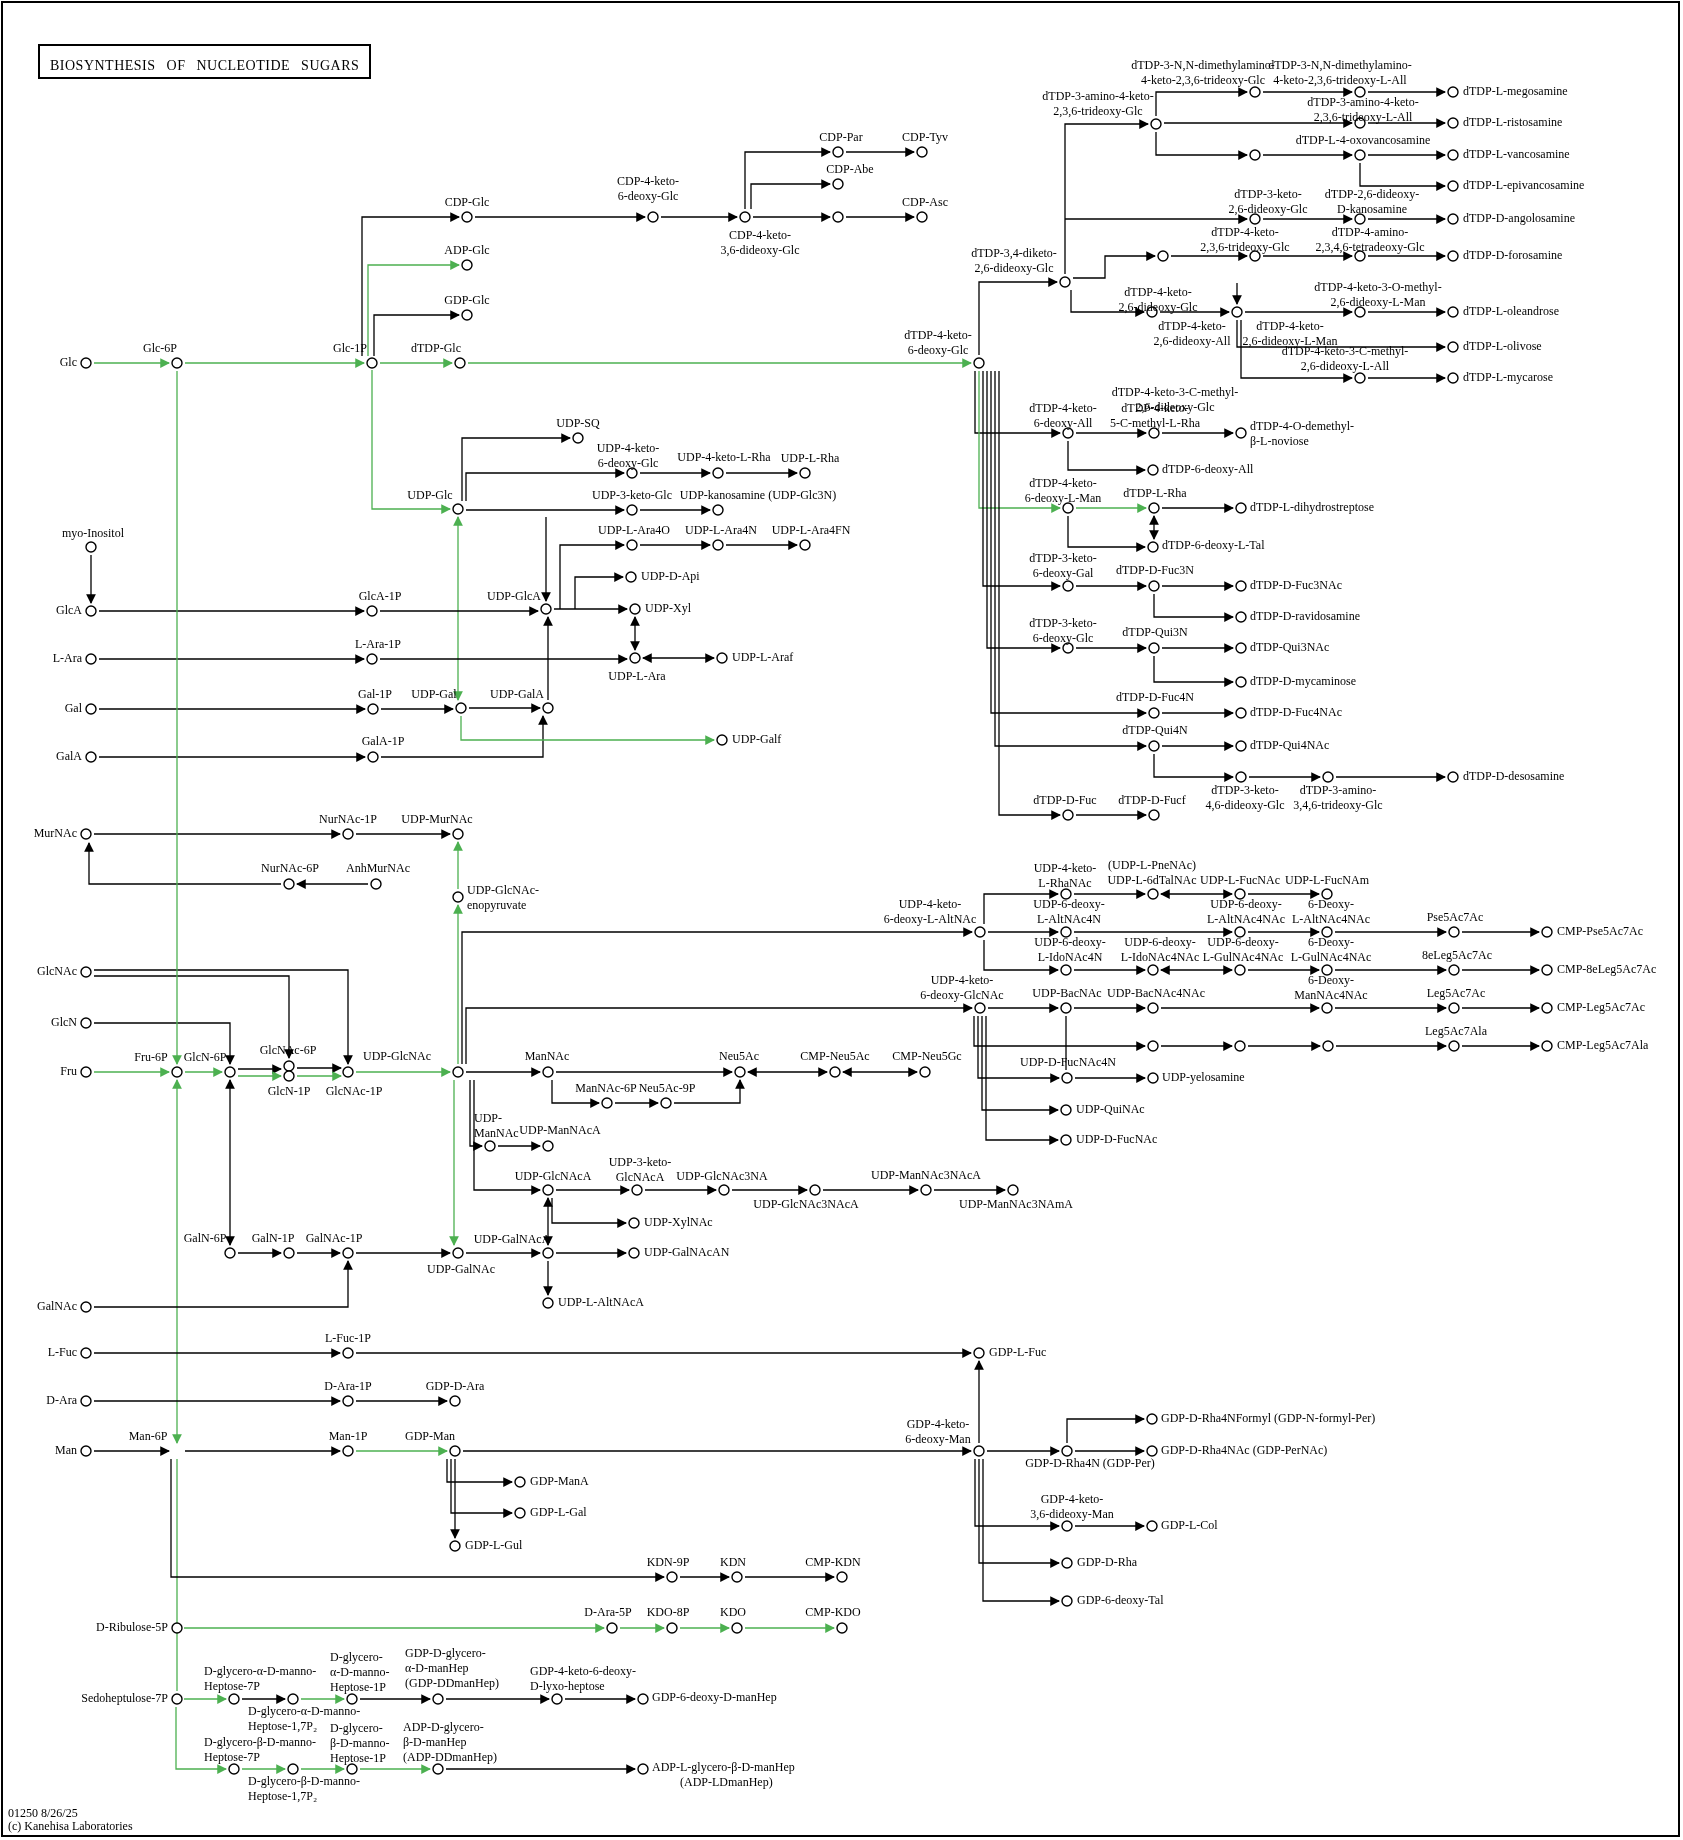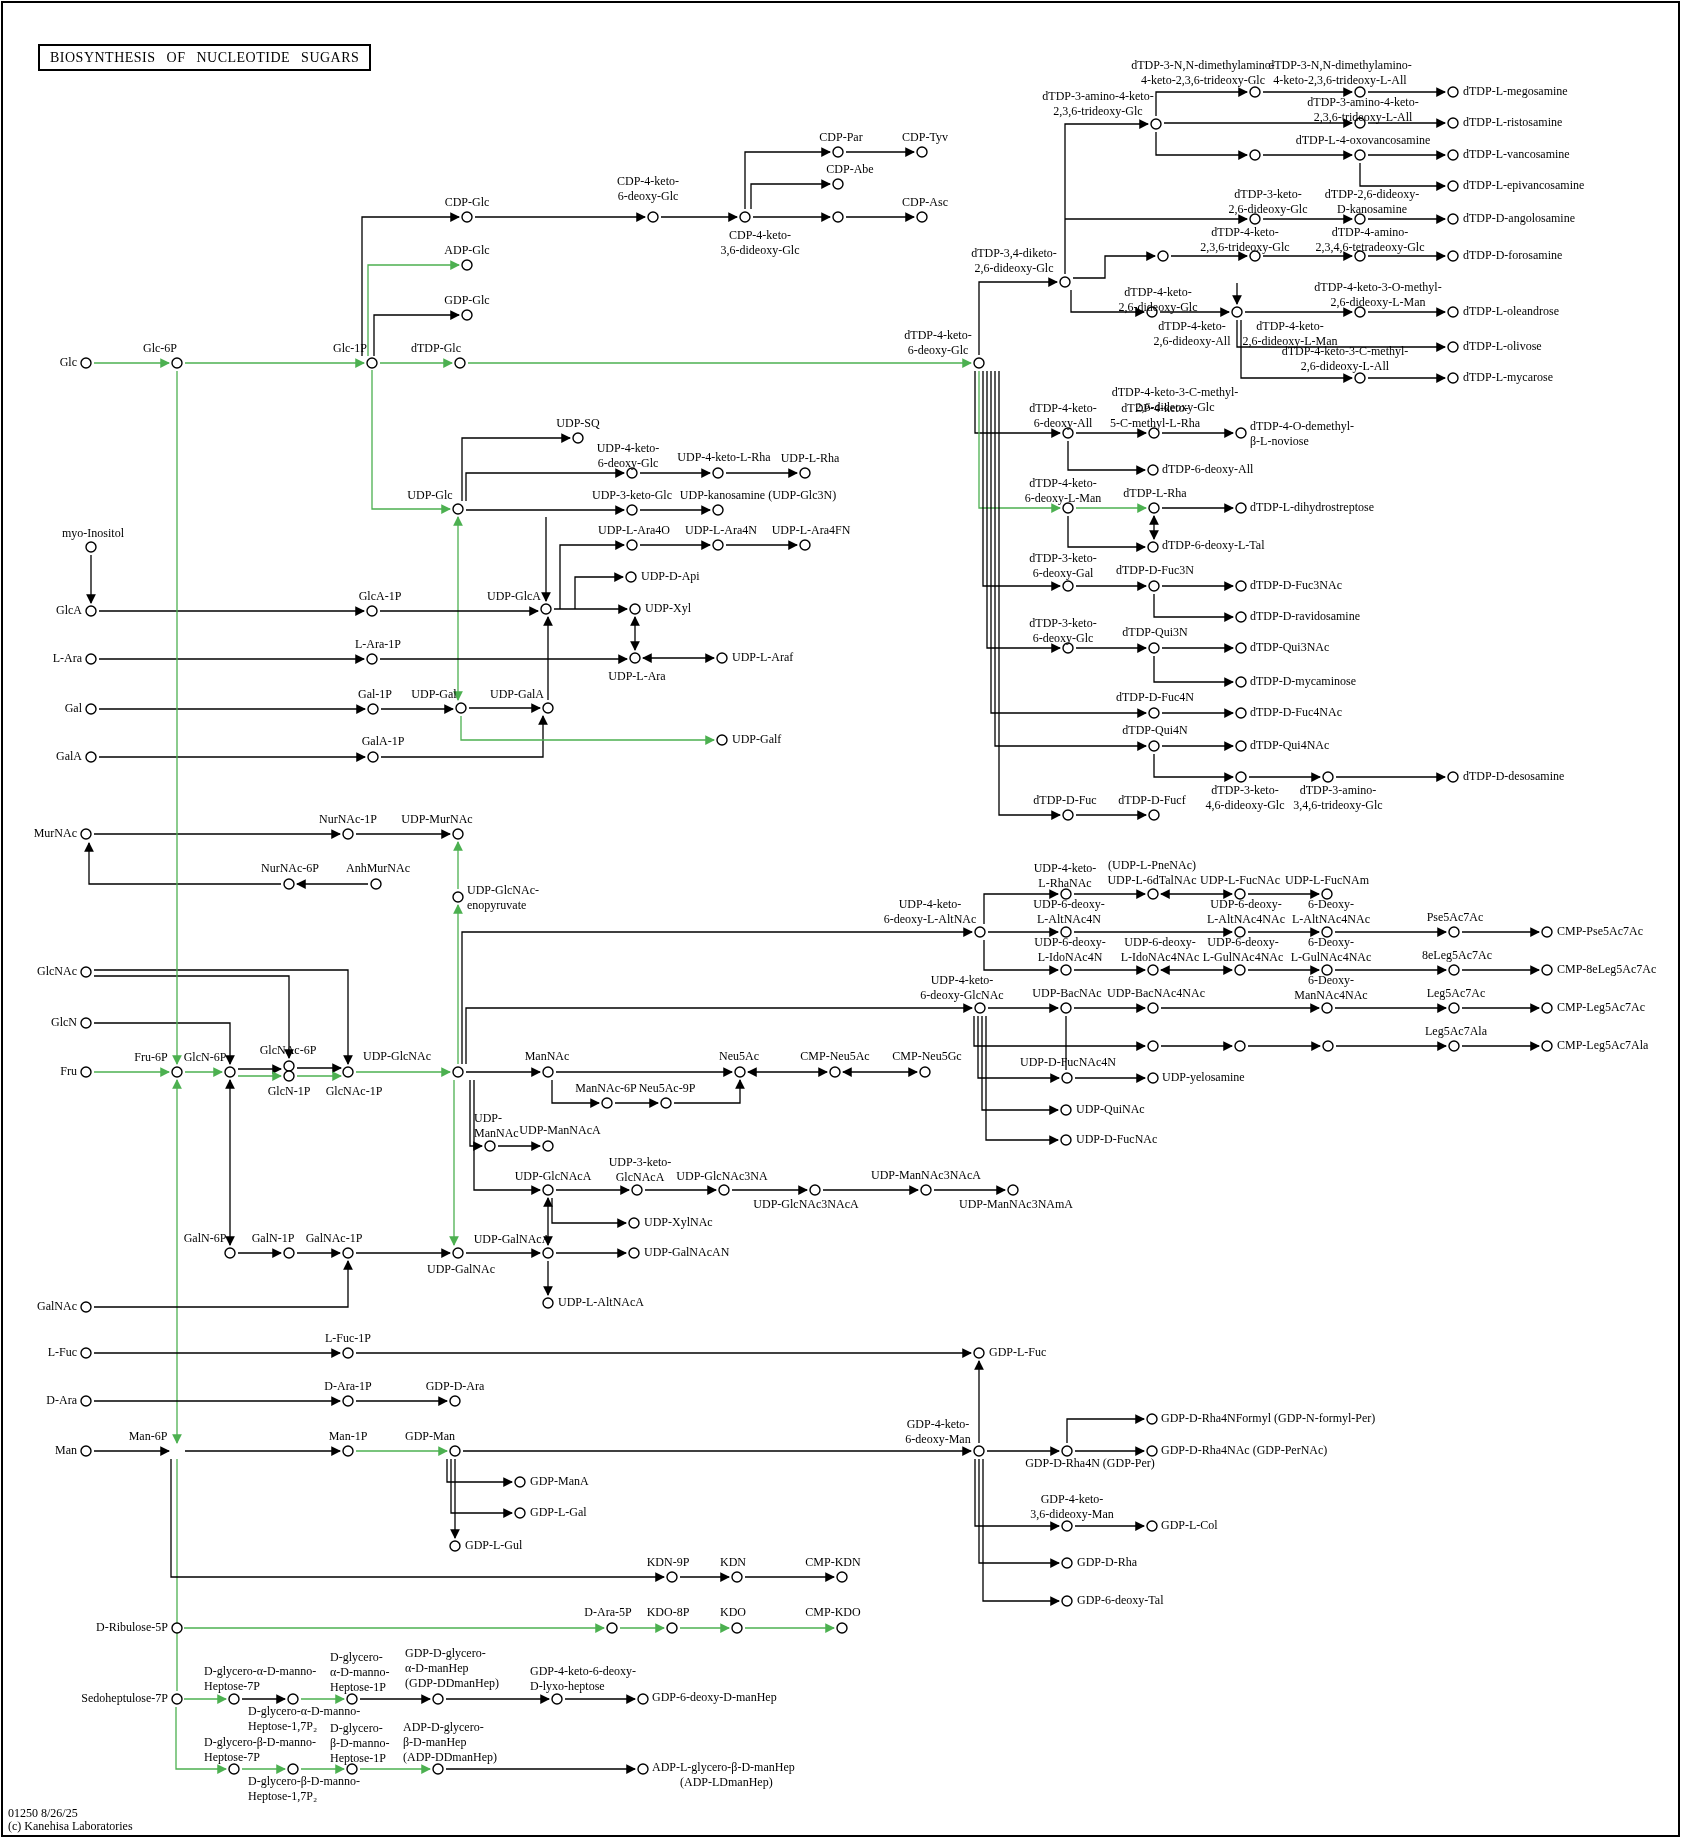--- a/index.html
+++ b/index.html
@@ -1,19 +1,19 @@
 <!DOCTYPE html>
 <html><head>
 <meta charset="utf-8">
 <style>
   html,body{margin:0;padding:0;background:#fff;}
   #page{position:relative;width:1683px;height:1840px;background:#ffffff;
         font-family:"Liberation Serif","DejaVu Serif",serif;}
   #border{position:absolute;left:1px;top:1px;width:1679px;height:1836px;border:2px solid #000;box-sizing:border-box;}
-  #title-box{position:absolute;left:38px;top:44px;border:2px solid #000;padding:4px 10px 3px 10px;
+  #title-box{position:absolute;left:38px;top:44px;border:2px solid #000;padding:12px 10px 3px 10px;
              font-size:14px;letter-spacing:.5px;word-spacing:7px;background:#fff;white-space:nowrap;}
   svg{position:absolute;left:0;top:0;}
   text{font-family:"Liberation Serif","DejaVu Serif",serif;font-size:12px;fill:#000;}
 </style>
 </head>
 <body>
 <div id="page">
   <div id="border"></div>
   <div id="title-box">BIOSYNTHESIS OF NUCLEOTIDE SUGARS</div>
   <svg id="map" width="1683" height="1840" viewBox="0 0 1683 1840">

